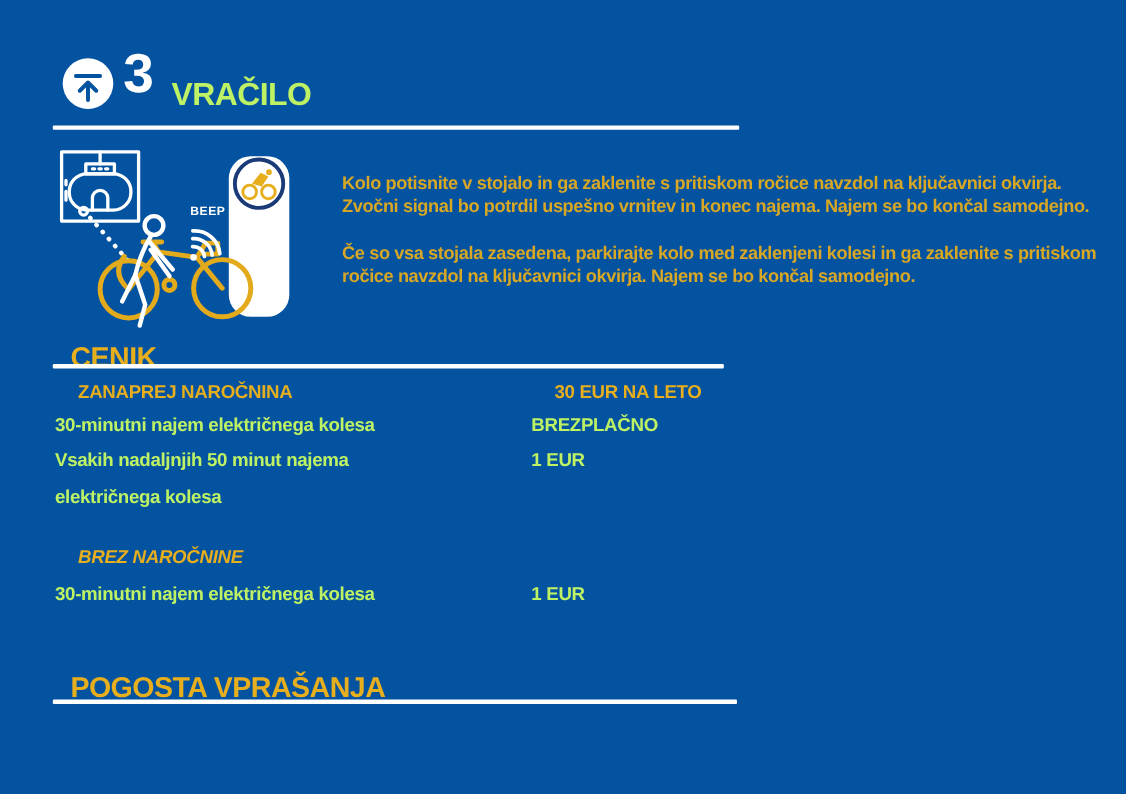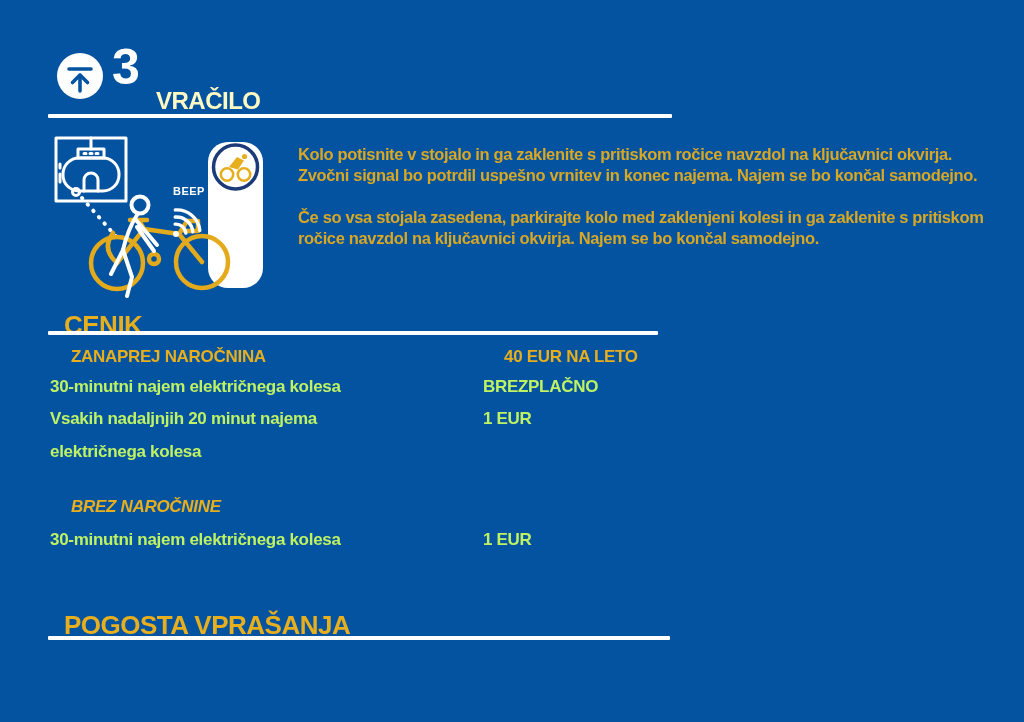--- a/index.html
+++ b/index.html
@@ -8,30 +8,30 @@
     background:#0453a1;
     font-family:"Liberation Sans", sans-serif;
     -webkit-font-smoothing:antialiased;
   }
   
   .hdr-icon{position:absolute;left:57px;top:53px;width:46px;height:46px;
     background:#ffffff;border-radius:50%;}
   .hdr-icon svg{position:absolute;left:0;top:0;}
   .hdr-num{position:absolute;left:112px;top:38px;color:#ffffff;
     font-size:50px;font-weight:700;letter-spacing:-1px;}
-  .hdr-title{position:absolute;left:156px;top:70px;color:#fef9c3;
-    font-size:24px;font-weight:700;letter-spacing:-0.5px;margin-top:17px;}
+  .hdr-title{position:absolute;left:156px;top:70px;color:#bef264;
+    font-size:29px;font-weight:700;letter-spacing:-0.5px;}
   .rule{position:absolute;background:#ffffff;height:4px;border-radius:1px;}
   .rule1{left:48px;top:114px;width:624px;}
   .rule2{left:48px;top:331px;width:610px;}
   .rule3{left:48px;top:636px;width:622px;}
   
   .illus{position:absolute;left:40px;top:128px;width:250px;height:172px;}
   
-  .para{position:absolute;left:295px;width:695px;margin:3px;color:#d8a724;
+  .para{position:absolute;left:295px;width:695px;margin:16px;color:#d8a724;
     font-size:16.5px;line-height:21px;font-weight:700;letter-spacing:-0.35px;}
   .para1{top:141px;}
   .para2{top:204px;}
   
   .sec-title{position:absolute;left:48px;margin:16px;color:#e7ae1d;
     font-size:26px;font-weight:700;letter-spacing:-0.5px;}
   .cenik{top:294px;}
   .faq-title{top:594px;}
   
   .ptable{position:absolute;left:50px;top:345px;width:640px;height:220px;}
@@ -121,28 +121,28 @@
 
   <p class="para para1">Kolo potisnite v stojalo in ga zaklenite s pritiskom ročice navzdol na ključavnici okvirja. Zvočni signal bo potrdil uspešno vrnitev in konec najema. Najem se bo končal samodejno.</p>
   <p class="para para2">Če so vsa stojala zasedena, parkirajte kolo med zaklenjeni kolesi in ga zaklenite s pritiskom ročice navzdol na ključavnici okvirja. Najem se bo končal samodejno.</p>
 
   <h2 class="sec-title cenik">CENIK</h2>
   <div class="rule rule2"></div>
 
   <div class="ptable">
     <div class="prow r0 emph">
       <span class="plabel">ZANAPREJ NAROČNINA</span>
-      <span class="pvalue">40 EUR NA LETO</span>
+      <span class="pvalue">30 EUR NA LETO</span>
     </div>
     <div class="prow r1">
       <span class="plabel">30-minutni najem električnega kolesa</span>
       <span class="pvalue">BREZPLAČNO</span>
     </div>
     <div class="prow r2">
-      <span class="plabel">Vsakih nadaljnjih 20 minut najema</span>
+      <span class="plabel">Vsakih nadaljnjih 50 minut najema</span>
       <span class="pvalue">1 EUR</span>
     </div>
     <div class="prow r3">
       <span class="plabel">električnega kolesa</span>
       <span class="pvalue"></span>
     </div>
     <div class="prow r4 emph">
       <span class="plabel">BREZ NAROČNINE</span>
       <span class="pvalue"></span>
     </div>

